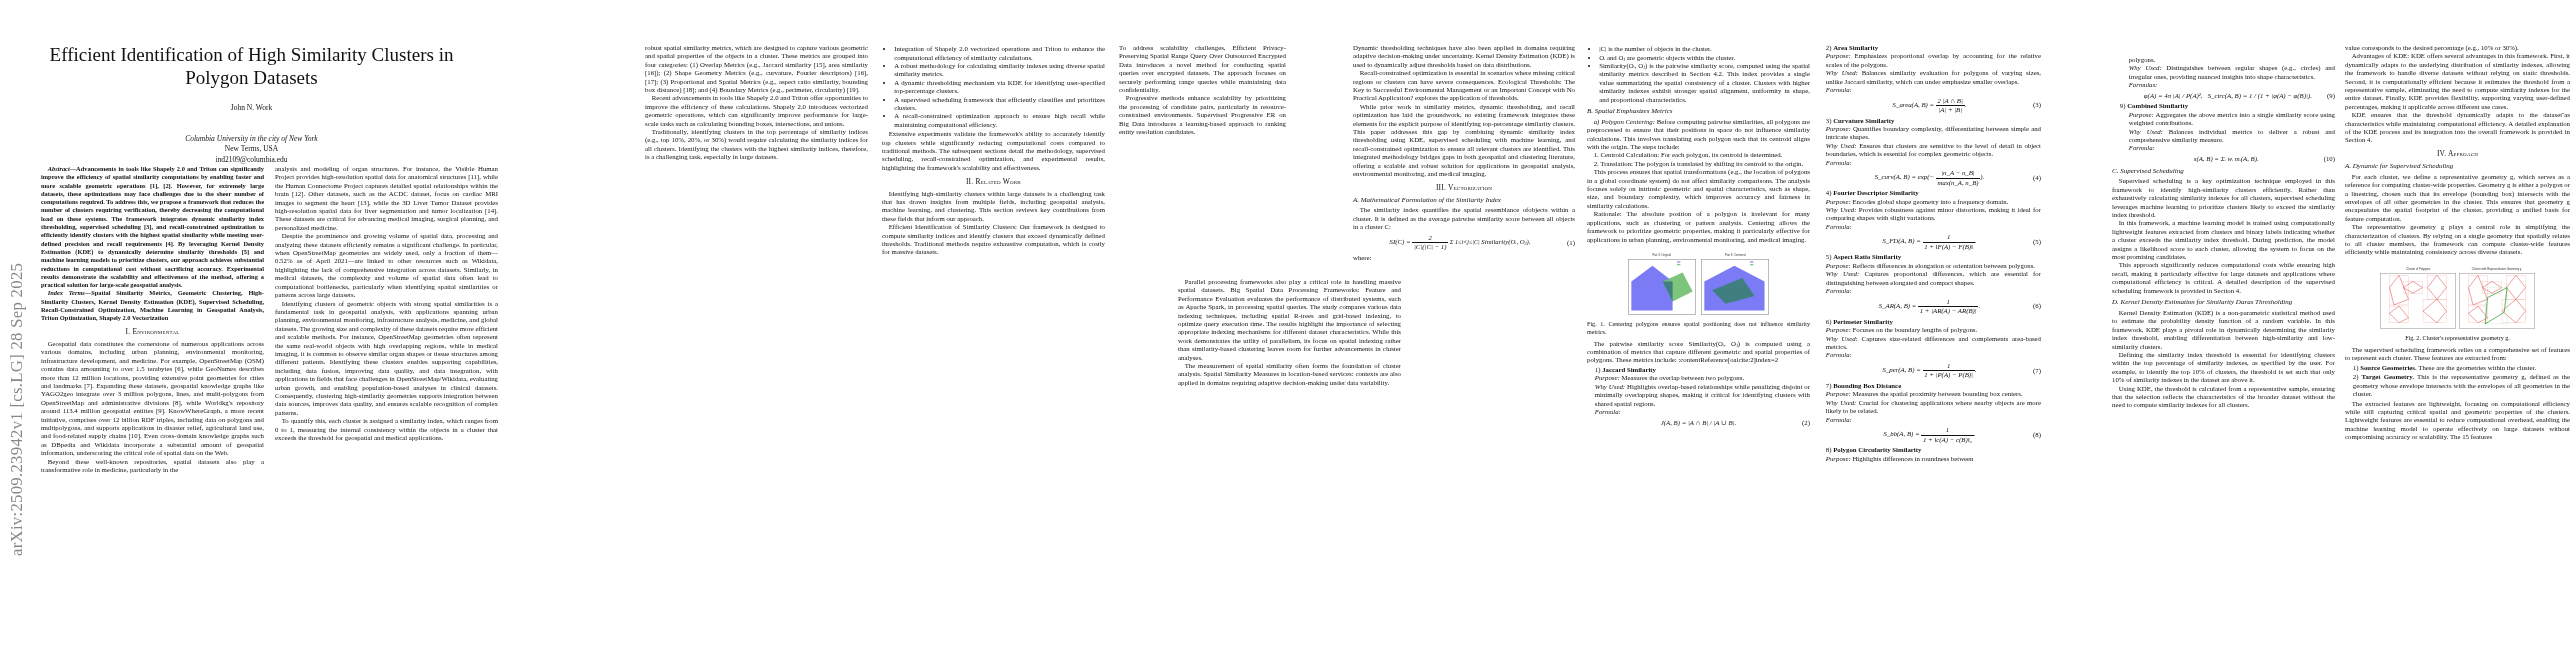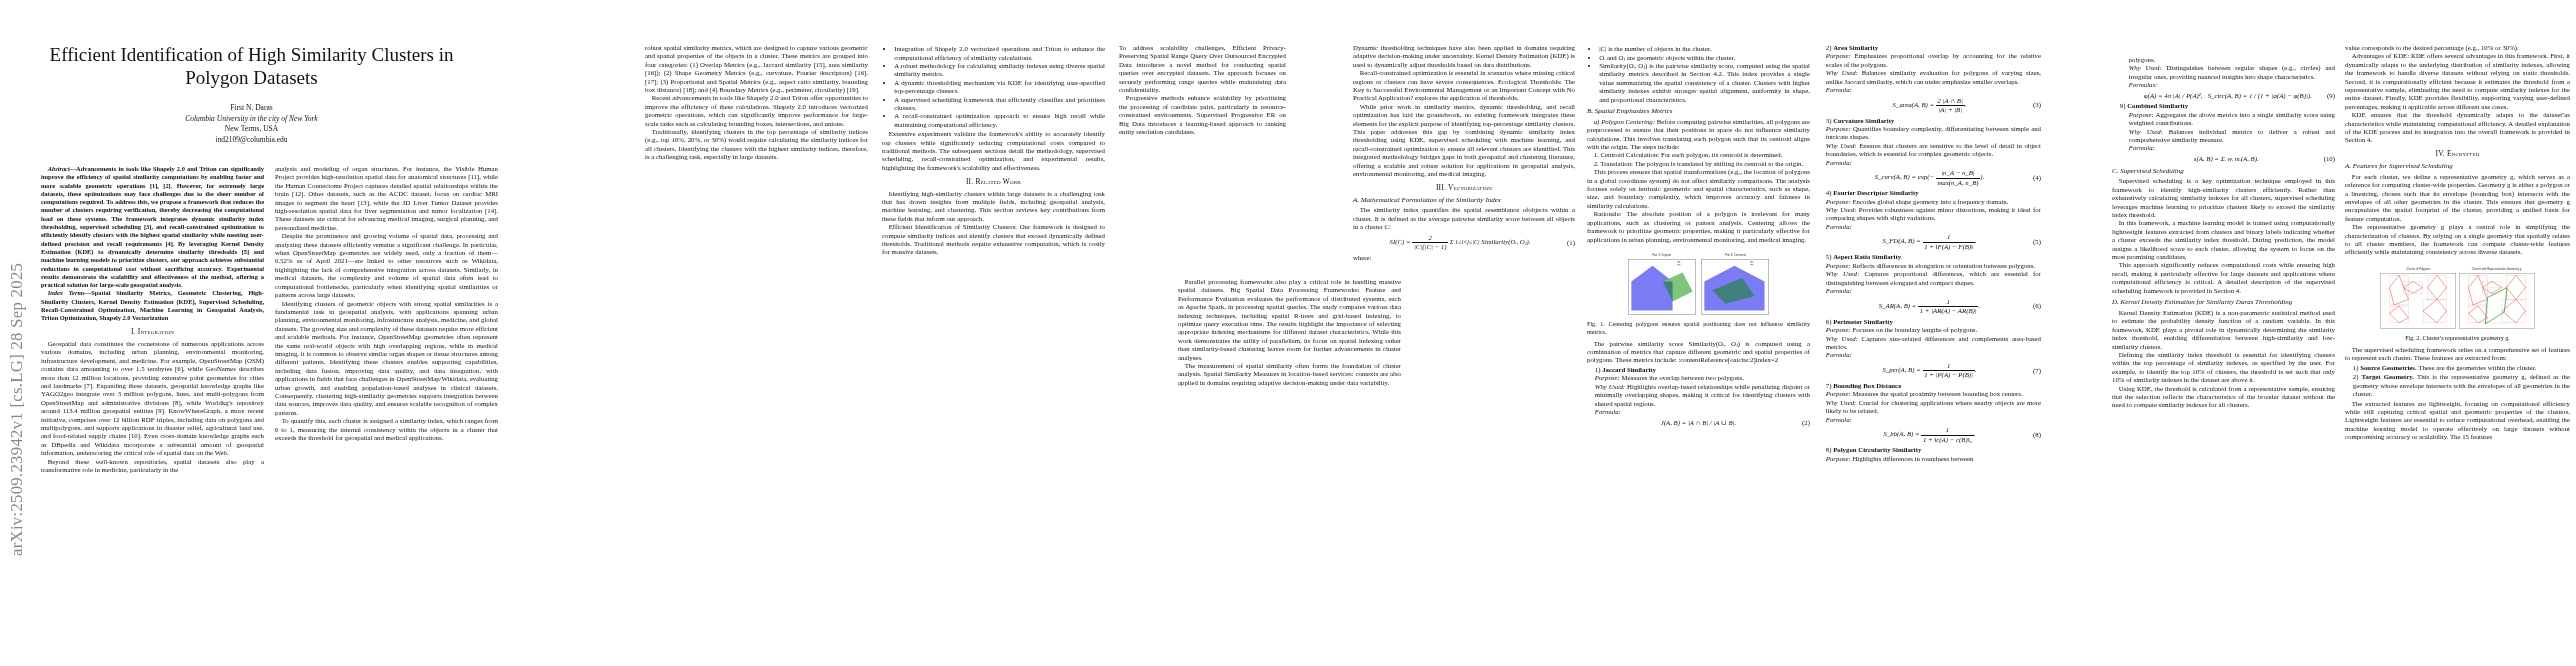--- a/index.html
+++ b/index.html
@@ -4,21 +4,21 @@
 <style>
   html,body{margin:0;padding:0;background:#fff;}
   body{width:2576px;height:667px;overflow:hidden;position:relative;font-family:"Liberation Serif","DejaVu Serif",serif;color:#111;}
   .arxiv{position:absolute;left:6.7px;top:556px;transform:rotate(-90deg);transform-origin:left top;font-family:"Liberation Serif",serif;font-size:16.7px;color:#888;white-space:nowrap;letter-spacing:0.3px;}
   .page{position:absolute;top:0;height:494px;}
   .col{position:absolute;width:223px;font-size:6.8px;line-height:8.4px;text-align:justify;hyphens:auto;}
   .col p{margin:0 0 0 0;text-indent:6.7px;}
   .col p.noind{text-indent:0;}
   .title{position:absolute;left:32px;top:43px;width:439px;text-align:center;font-size:19px;line-height:23px;}
   .author{position:absolute;left:32px;top:103px;width:439px;text-align:center;font-size:7.5px;line-height:10.6px;}
-  .author .aff{font-style:italic;}
+  .author .aff{font-style:italic;margin-top:20px;}
   .abstract{font-weight:bold;font-size:6.4px;line-height:8.3px;}
   .abstract i{font-weight:bold;}
   h2.sec{font-weight:normal;text-align:center;font-size:7.5px;margin:5.6px 0 3.3px 0;font-variant:small-caps;letter-spacing:0.2px;}
   h3.sub{font-style:italic;font-weight:normal;font-size:7px;margin:3.3px 0 2.2px 0;}
   ul.bul{margin:1.1px 0 1.1px 0;padding-left:12.2px;}
   ul.bul li{margin:0;}
   ol.num{margin:1.1px 0;padding-left:14.5px;}
   ol.num li{margin:0 0 1.1px 0;}
   .eq{display:flex;justify-content:space-between;align-items:center;margin:2.2px 0 2.2px 0;font-style:italic;}
   .eq .f{flex:1;text-align:center;}
@@ -31,30 +31,30 @@
   .ptitle{font-family:"Liberation Sans",sans-serif;font-size:2.8px;color:#333;text-align:center;}
 </style>
 </head>
 <body>
 
 <div class="arxiv">arXiv:2509.23942v1  [cs.LG]  28 Sep 2025</div>
 
 <div class="page" style="left:0;width:500px;">
   <div class="title">Efficient Identification of High Similarity Clusters in Polygon Datasets</div>
   <div class="author">
-    <div>First N. Daras</div>
+    <div>John N. Work</div>
     <div class="aff">Columbia University in the city of New York</div>
     <div>New Terms, USA</div>
     <div>ind2109@columbia.edu</div>
   </div>
 
   <div class="col" style="left:41px;top:165px;">
     <p class="abstract"><i>Abstract</i><span>—Advancements in tools like Shapely 2.0 and Triton can significantly improve the efficiency of spatial similarity computations by enabling faster and more scalable geometric operations [1], [2]. However, for extremely large datasets, these optimizations may face challenges due to the sheer number of computations required. To address this, we propose a framework that reduces the number of clusters requiring verification, thereby decreasing the computational load on these systems. The framework integrates dynamic similarity index thresholding, supervised scheduling [3], and recall-constrained optimization to efficiently identify clusters with the highest spatial similarity while meeting user-defined precision and recall requirements [4]. By leveraging Kernel Density Estimation (KDE) to dynamically determine similarity thresholds [5] and machine learning models to prioritize clusters, our approach achieves substantial reductions in computational cost without sacrificing accuracy. Experimental results demonstrate the scalability and effectiveness of the method, offering a practical solution for large-scale geospatial analysis.</span></p>
     <p class="abstract"><i>Index Terms</i><span>—Spatial Similarity Metrics, Geometric Clustering, High- Similarity Clusters, Kernel Density Estimation (KDE), Supervised Scheduling, Recall-Constrained Optimization, Machine Learning in Geospatial Analysis, Triton Optimization, Shapely 2.0 Vectorization</span></p>
-    <h2 class="sec">I. Integration</h2>
+    <h2 class="sec">I. Environmental</h2>
     <p>Geospatial data constitutes the cornerstone of numerous applications across various domains, including urban planning, environmental monitoring, infrastructure development, and medicine. For example, OpenStreetMap (OSM) contains data amounting to over 1.5 terabytes [6], while GeoNames describes more than 12 million locations, providing extensive point geometries for cities and landmarks [7]. Expanding these datasets, geospatial knowledge graphs like YAGO2geo integrate over 3 million polygons, lines, and multi-polygons from OpenStreetMap and administrative divisions [8], while Worldkg's repository around 113.4 million geospatial entities [9]. KnowWhereGraph, a more recent initiative, comprises over 12 billion RDF triples, including data on polygons and multipolygons, and supports applications in disaster relief, agricultural land use, and food-related supply chains [10]. Even cross-domain knowledge graphs such as DBpedia and Wikidata incorporate a substantial amount of geospatial information, underscoring the critical role of spatial data on the Web.</p>
     <p>Beyond these well-known repositories, spatial datasets also play a transformative role in medicine, particularly in the</p>
   </div>
 
   <div class="col" style="left:275px;top:165px;">
     <p class="noind">analysis and modeling of organ structures. For instance, the Visible Human Project provides high-resolution spatial data for anatomical structures [11], while the Human Connectome Project captures detailed spatial relationships within the brain [12]. Other datasets, such as the ACDC dataset, focus on cardiac MRI images to segment the heart [13], while the 3D Liver Tumor Dataset provides high-resolution spatial data for liver segmentation and tumor localization [14]. These datasets are critical for advancing medical imaging, surgical planning, and personalized medicine.</p>
     <p>Despite the prominence and growing volume of spatial data, processing and analyzing these datasets efficiently remains a significant challenge. In particular, when OpenStreetMap geometries are widely used, only a fraction of them—0.52% as of April 2021—are linked to other resources such as Wikidata, highlighting the lack of comprehensive integration across datasets. Similarly, in medical datasets, the complexity and volume of spatial data often lead to computational bottlenecks, particularly when identifying spatial similarities or patterns across large datasets.</p>
     <p>Identifying clusters of geometric objects with strong spatial similarities is a fundamental task in geospatial analysis, with applications spanning urban planning, environmental monitoring, infrastructure analysis, medicine, and global datasets. The growing size and complexity of these datasets require more efficient and scalable methods. For instance, OpenStreetMap geometries often represent the same real-world objects with high overlapping regions, while in medical imaging, it is common to observe similar organ shapes or tissue structures among different patients. Identifying these clusters enables supporting capabilities, including data fusion, improving data quality, and data integration, with applications in fields that face challenges in OpenStreetMap/Wikidata, evaluating urban growth, and enabling population-based analyses in clinical datasets. Consequently, clustering high-similarity geometries supports integration between data sources, improves data quality, and ensures scalable recognition of complex patterns.</p>
     <p>To quantify this, each cluster is assigned a similarity index, which ranges from 0 to 1, measuring the internal consistency within the objects in a cluster that exceeds the threshold for geospatial and medical applications.</p>
   </div>
@@ -263,22 +263,22 @@
     <h3 class="sub">D. Kernel Density Estimation for Similarity Daras Thresholding</h3>
     <p>Kernel Density Estimation (KDE) is a non-parametric statistical method used to estimate the probability density function of a random variable. In this framework, KDE plays a pivotal role in dynamically determining the similarity index threshold, enabling differentiation between high-similarity and low-similarity clusters.</p>
     <p>Defining the similarity index threshold is essential for identifying clusters within the top percentage of similarity indexes, as specified by the user. For example, to identify the top 10% of clusters, the threshold is set such that only 10% of similarity indexes in the dataset are above it.</p>
     <p>Using KDE, the threshold is calculated from a representative sample, ensuring that the selection reflects the characteristics of the broader dataset without the need to compute similarity indexes for all clusters.</p>
   </div>
 
   <div class="col" style="left:233px;top:44px;width:225px;">
     <p class="noind">value corresponds to the desired percentage (e.g., 10% or 30%).</p>
     <p>Advantages of KDE: KDE offers several advantages in this framework. First, it dynamically adapts to the underlying distribution of similarity indexes, allowing the framework to handle diverse datasets without relying on static thresholds. Second, it is computationally efficient because it estimates the threshold from a representative sample, eliminating the need to compute similarity indexes for the entire dataset. Finally, KDE provides flexibility, supporting varying user-defined percentages, making it applicable across different use cases.</p>
     <p>KDE ensures that the threshold dynamically adapts to the datasetˆas characteristics while maintaining computational efficiency. A detailed explanation of the KDE process and its integration into the overall framework is provided in Section 4.</p>
-    <h2 class="sec">IV. Encrypted</h2>
-    <h3 class="sub">A. Features for Supervised Scheduling</h3>
+    <h2 class="sec">IV. Approach</h2>
+    <h3 class="sub">A. Dynamic for Supervised Scheduling</h3>
     <p>For each cluster, we define a representative geometry g, which serves as a reference for computing cluster-wide properties. Geometry g is either a polygon or a linestring, chosen such that its envelope (bounding box) intersects with the envelopes of all other geometries in the cluster. This ensures that geometry g encapsulates the spatial footprint of the cluster, providing a unified basis for feature computation.</p>
     <p>The representative geometry g plays a central role in simplifying the characterization of clusters. By relying on a single geometry that spatially relates to all cluster members, the framework can compute cluster-wide features efficiently while maintaining consistency across diverse datasets.</p>
 
     <div style="display:flex;gap:2.2px;justify-content:center;margin:7.8px 0 3.3px 0;">
       <div>
         <div class="ptitle">Cluster of Polygons</div>
         <svg width="76" height="56" viewBox="0 0 136 100">
           <rect x="0.5" y="0.5" width="135" height="99" fill="#fff" stroke="#999"></rect>
           <g fill="none" stroke="#f2b0b0" stroke-width="0.6">
             <rect x="17" y="4" width="34" height="53"></rect>

